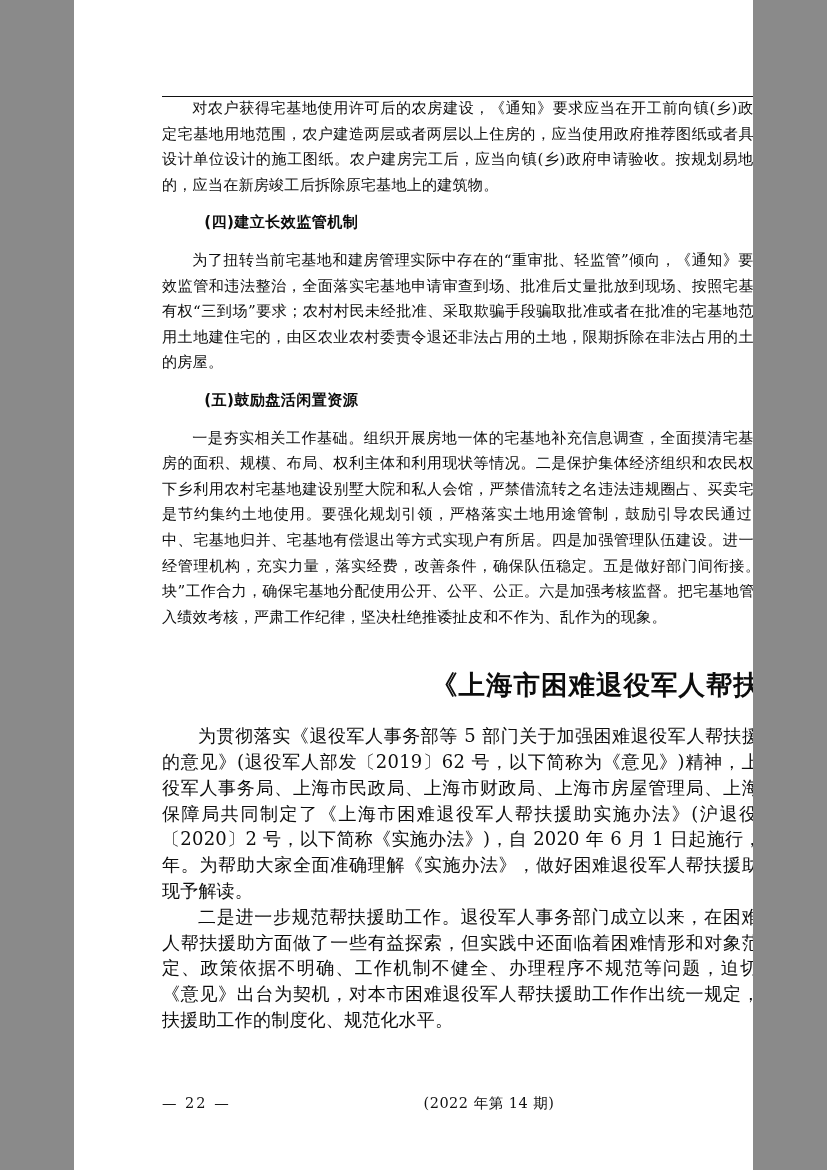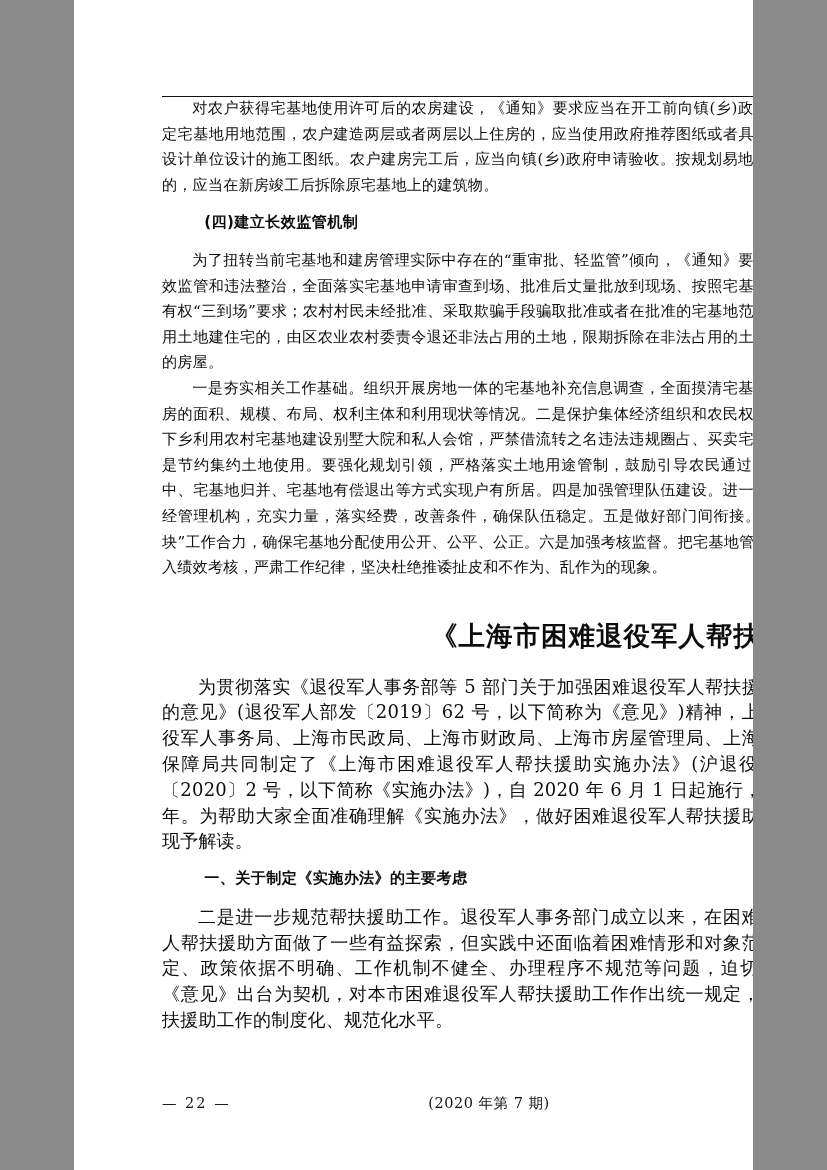--- a/index.html
+++ b/index.html
@@ -96,34 +96,34 @@
 <div class="page">
   <div class="rule-top"></div>
 
   <div class="content">
 
     <p class="indent">对农户获得宅基地使用许可后的农房建设，《通知》要求应当在开工前向镇(乡)政府申请划定宅基地用地范围，农户建造两层或者两层以上住房的，应当使用政府推荐图纸或者具备资质的设计单位设计的施工图纸。农户建房完工后，应当向镇(乡)政府申请验收。按规划易地实施建房的，应当在新房竣工后拆除原宅基地上的建筑物。</p>
 
     <div class="sec-head">(四)建立长效监管机制</div>
     <p class="indent">为了扭转当前宅基地和建房管理实际中存在的“重审批、轻监管”倾向，《通知》要求强化长效监管和违法整治，全面落实宅基地申请审查到场、批准后丈量批放到现场、按照宅基地集体所有权“三到场”要求；农村村民未经批准、采取欺骗手段骗取批准或者在批准的宅基地范围以外占用土地建住宅的，由区农业农村委责令退还非法占用的土地，限期拆除在非法占用的土地上新建的房屋。</p>
 
+    <div class="sec-head">(五)鼓励盘活闲置资源</div>
 
     <p class="indent">一是夯实相关工作基础。组织开展房地一体的宅基地补充信息调查，全面摸清宅基地及其农房的面积、规模、布局、权利主体和利用现状等情况。二是保护集体经济组织和农民权益。严禁下乡利用农村宅基地建设别墅大院和私人会馆，严禁借流转之名违法违规圈占、买卖宅基地。三是节约集约土地使用。要强化规划引领，严格落实土地用途管制，鼓励引导农民通过进城镇集中、宅基地归并、宅基地有偿退出等方式实现户有所居。四是加强管理队伍建设。进一步健全农经管理机构，充实力量，落实经费，改善条件，确保队伍稳定。五是做好部门间衔接。形成“条块”工作合力，确保宅基地分配使用公开、公平、公正。六是加强考核监督。把宅基地管理工作纳入绩效考核，严肃工作纪律，坚决杜绝推诿扯皮和不作为、乱作为的现象。</p>
 
     <div class="title-block">
       <div class="title-line">《上海市困难退役军人帮扶援助</div>
     </div>
 
     <div class="body-after-title">
       <p class="indent">为贯彻落实《退役军人事务部等 5 部门关于加强困难退役军人帮扶援助工作的意见》(退役军人部发〔2019〕62 号，以下简称为《意见》)精神，上海市退役军人事务局、上海市民政局、上海市财政局、上海市房屋管理局、上海市医疗保障局共同制定了《上海市困难退役军人帮扶援助实施办法》(沪退役军人规〔2020〕2 号，以下简称《实施办法》)，自 2020 年 6 月 1 日起施行，试行 2 年。为帮助大家全面准确理解《实施办法》，做好困难退役军人帮扶援助工作，现予解读。</p>
 
-      <div class="sec-head">一、关于制定《实施办法》的主要考虑</div>
 
       <p class="indent">二是进一步规范帮扶援助工作。退役军人事务部门成立以来，在困难退役军人帮扶援助方面做了一些有益探索，但实践中还面临着困难情形和对象范围难界定、政策依据不明确、工作机制不健全、办理程序不规范等问题，迫切需要以《意见》出台为契机，对本市困难退役军人帮扶援助工作作出统一规定，提升帮扶援助工作的制度化、规范化水平。</p>
 
     </div>
   </div>
 
   <div class="footer">
     <span class="pagenum">— 22 —</span>
-    <span class="issue">(2020 年第 7 期)</span>
+    <span class="issue">(2022 年第 14 期)</span>
   </div>
 </div>
 
 </body></html>

